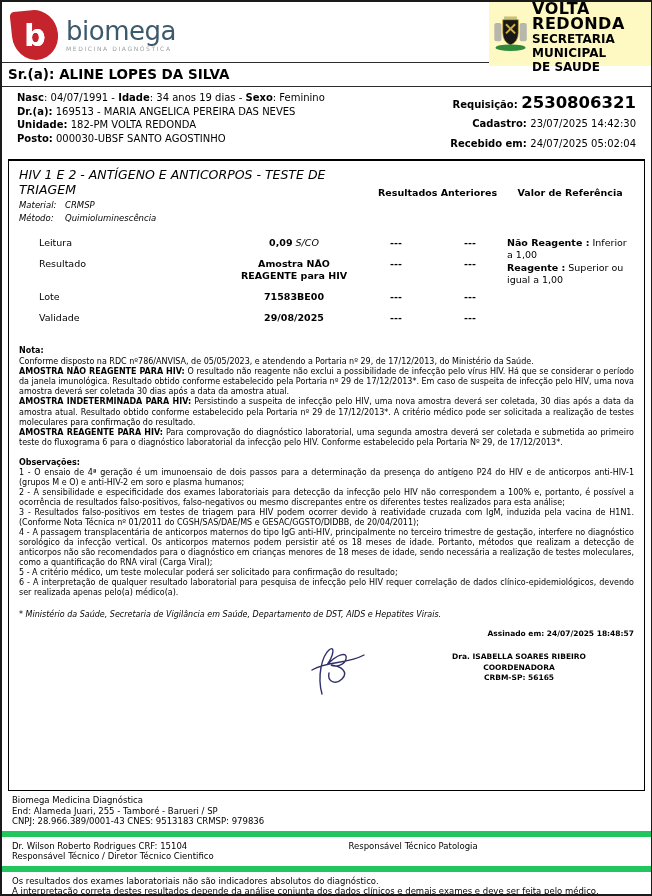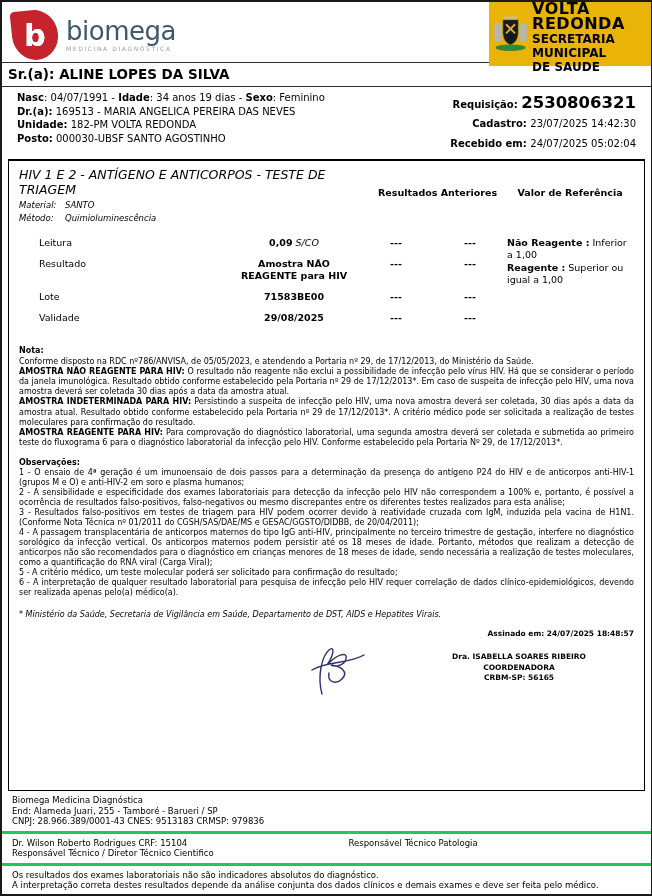--- a/index.html
+++ b/index.html
@@ -8,21 +8,21 @@
 
   
   .logos { height:60px; padding:8px 0 0 10px; position:relative; }
   .biomega { display:flex; align-items:center; gap:8px; }
   .droplet { width:46px; height:50px; background:#c5242c; border-radius:10% 58% 55% 58%; position:relative; transform:rotate(-6deg); }
   .droplet span { position:absolute; left:50%; top:52%; transform:translate(-50%,-50%) rotate(6deg); color:#fff; font-weight:bold; font-size:30px; line-height:1; text-shadow:0 0 0 #fff; }
   .bm-text { line-height:1; }
   .bm-word { font-size:26px; color:#3d5a6d; letter-spacing:-0.5px; }
   .bm-word b { font-weight:normal; }
   .bm-tag { font-size:6px; color:#9aa0a3; letter-spacing:1.6px; margin-top:2px; }
-  .vr-box { position:absolute; right:0; top:0; width:162px; height:64px; background:#eab308; display:flex; align-items:center; padding:4px 6px 4px 4px; gap:4px; }
+  .vr-box { position:absolute; right:0; top:0; width:162px; height:64px; background:#fef9c3; display:flex; align-items:center; padding:4px 6px 4px 4px; gap:4px; }
   .vr-text { line-height:1; }
   .vr-l1 { font-size:5px; font-weight:bold; color:#444; letter-spacing:0.4px; margin-bottom:2px; }
   .vr-l2 { font-size:16px; font-weight:bold; letter-spacing:0.5px; line-height:0.95; }
   .vr-l4 { font-size:12px; font-weight:bold; margin-top:2px; line-height:1.15; }
 
   .rule { border-top:1px solid #2b2b2b; }
 
   .name-bar { padding:3px 6px 4px; font-size:13.5px; font-weight:bold; }
 
   .info { display:flex; padding:4px 15px 6px; height:72px; }
@@ -58,21 +58,21 @@
   .nota .hd, .obs .hd { font-weight:bold; }
   .obs { font-size:8px; line-height:10px; text-align:justify; margin-top:10px; }
   .ministry { font-size:8px; font-style:italic; margin-top:12px; }
   .signed { font-size:7.5px; font-weight:bold; text-align:right; margin-top:10px; }
   .sig-row { display:flex; justify-content:flex-end; align-items:flex-start; margin-top:4px; }
   .sig-svg { margin-right:34px; }
   .signer { width:230px; text-align:center; font-size:7.5px; font-weight:bold; line-height:1.4; padding-top:10px; }
 
   
   .footer { margin:0 0 0 0; }
-  .fblock { padding:4px 10px; font-size:8.5px; line-height:10.5px; border-top:3px solid #22c55e; }
+  .fblock { padding:4px 10px; font-size:8.5px; line-height:10.5px; border-top:6px solid #22c55e; }
   .fblock.first { border-top:none; }
   .techs { display:flex; }
   .tech { width:50%; }
   .tech.right { padding-left:22px; }
 </style>
 </head>
 <body>
 
 <div class="page">
 
@@ -121,21 +121,21 @@
       <div class="req-line1"><b>Requisição: </b><span class="req-num">2530806321</span></div>
       <div class="req-line2"><b>Cadastro: </b><span>23/07/2025 14:42:30</span></div>
       <div class="req-line3"><b>Recebido em: </b><span>24/07/2025 05:02:04</span></div>
     </div>
   </div>
 
   <div class="main-box">
     <div class="exam-top">
       <div class="title-blk">
         <div class="exam-title">HIV 1 E 2 - ANTÍGENO E ANTICORPOS - TESTE DE TRIAGEM</div>
-        <div class="mat-line"><span class="lbl">Material:</span><span>SANTO</span></div>
+        <div class="mat-line"><span class="lbl">Material:</span><span>CRMSP</span></div>
         <div class="mat-line"><span class="lbl">Método:</span><span>Quimioluminescência</span></div>
       </div>
       <div class="col-head prev-head">Resultados Anteriores</div>
       <div class="col-head ref-head">Valor de Referência</div>
     </div>
 
     <div class="exam-body">
       <div class="rows-col">
         <div class="trow">
           <div class="lbl">Leitura</div>

